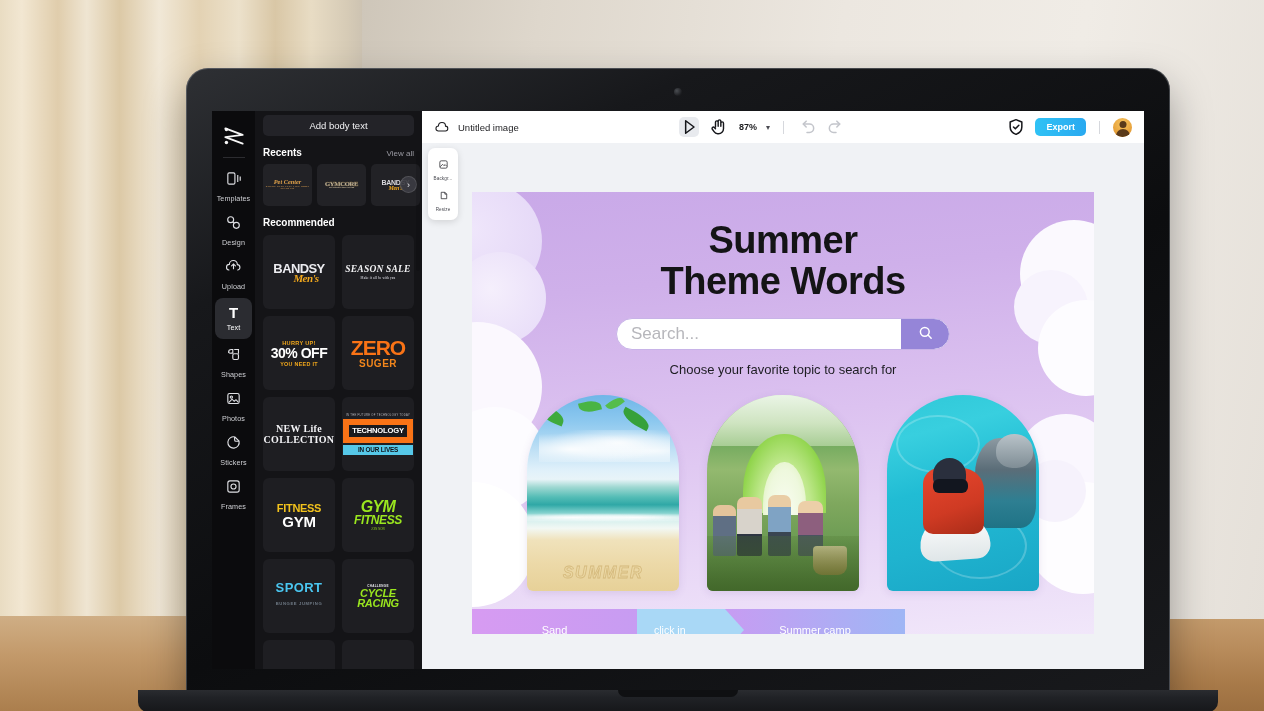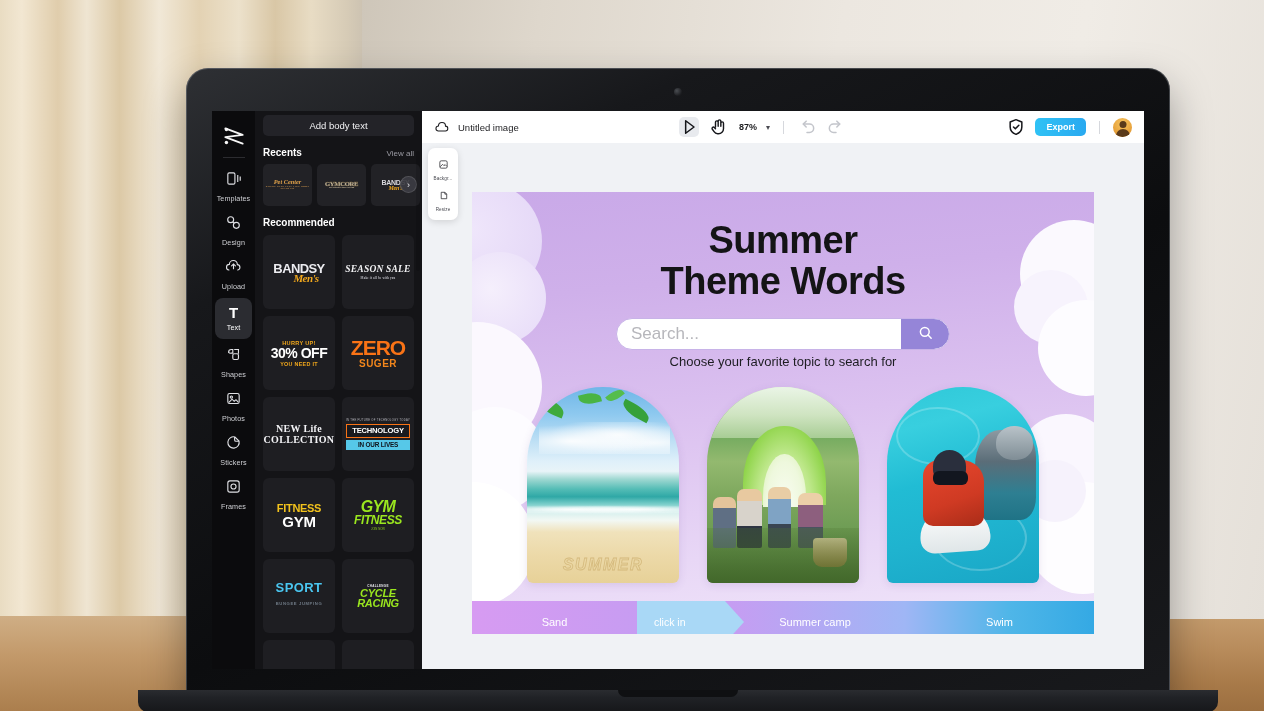--- a/index.html
+++ b/index.html
@@ -160,21 +160,21 @@
   .t-bandsy i { display:block; font-size: 11px; color:#f2a81c; font-family:"Liberation Serif",serif; margin-top:-4px; margin-left:14px;}
   .t-season { font-family:"Liberation Serif",serif; font-weight:700; font-style:italic; font-size:9.5px; color:#f2f2f4; letter-spacing:.2px;}
   .t-season small { display:block; font-size:3.1px; color:#bdbdc4; font-style:normal; margin-top:2px;}
   .t-hurry { color:#f2a81c; font-size:5.6px; font-weight:800; letter-spacing:.3px;}
   .t-30 { color:#ffffff; font-size:14px; font-weight:800; letter-spacing:-.5px; line-height:15px;}
   .t-need { color:#f2a81c; font-size:5.4px; font-weight:800; letter-spacing:.3px;}
   .t-zero { color:#f97316; font-size:21px; font-weight:800; letter-spacing:-1px; line-height:20px;}
   .t-suger { color:#f2861c; font-size:10px; font-weight:800; letter-spacing:.5px; line-height:11px;}
   .t-new { font-family:"Liberation Serif",serif; font-size:10px; font-weight:700; color:#f3f3f6; letter-spacing:.3px; line-height:11px;}
   .t-tech-top { font-size:2.7px; color:#b9b9c0; letter-spacing:.3px; margin-bottom:2px;}
-  .t-tech { background:#1a1a1e; border:1px solid #f97316; color:#fff; font-size:7.6px; font-weight:800; padding:1.5px 3px; letter-spacing:-.2px;text-align:center;}
+  .t-tech { background:#1a1a1e; border:6px solid #f97316; color:#fff; font-size:7.6px; font-weight:800; padding:1.5px 3px; letter-spacing:-.2px;text-align:center;}
   .t-tech2 { background:#56c8e8; color:#10131a; font-size:6.4px; font-weight:800; padding:1.5px 3px; margin-top:2px; letter-spacing:-.2px;}
   .t-fit { color:#f2c21c; font-size:11px; font-weight:800; letter-spacing:-.3px; line-height:12px;}
   .t-gym { color:#fff; font-size:15px; font-weight:800; letter-spacing:-.3px; line-height:15px;}
   .t-gym2 { color:#9ae61f; font-size:16px; font-weight:800; font-style:italic; letter-spacing:-.7px; line-height:15px;}
   .t-fit2 { color:#9ae61f; font-size:12px; font-weight:800; font-style:italic; letter-spacing:-.4px; line-height:12px;}
   .t-sport { color:#4ac6f0; font-size:13px; font-weight:800; letter-spacing:.4px; line-height:14px;}
   .t-sport small { display:block; color:#6f7a86; font-size:4.2px; font-weight:700; letter-spacing:.6px; margin-top:2px;}
   .t-chal { color:#e9e9ee; font-size:3px; font-weight:800; letter-spacing:.3px;}
   .t-cycle { color:#9ae61f; font-size:11px; font-weight:800; font-style:italic; letter-spacing:-.3px; line-height:10px;}
   .t-boxing { color:#e23b2a; font-size:15px; font-weight:800; letter-spacing:-.3px;}
@@ -256,21 +256,21 @@
     border: 1.5px solid #c8b3e8; padding-left: 14px; overflow:hidden;
   }
   .searchbar .ph { flex:1; font-size: 17px; color:#b6b6bb; }
   .search-go {
     width: 48px; height: 100%; background:#9585d8;
     display:flex; align-items:center; justify-content:center; cursor:pointer;
     border-radius: 0 16px 16px 0;
   }
   .search-go svg { width:17px;height:17px;color:#fff;}
   .art-sub {
-    position:relative; z-index:3; text-align:center; margin-top: 4px;
+    position:relative; z-index:3; text-align:center; margin-top: 12px;
     font-size: 13px; color:#1d1d22; font-weight: 400;
   }
   .cards {
     position:relative; z-index:3; display:flex; justify-content:center;
     gap: 28px; margin-top: 18px;
   }
   .card {
     width: 152px; height: 196px;
     border-radius: 76px 76px 6px 6px;
     overflow:hidden; position:relative; cursor:pointer;
@@ -731,23 +731,20 @@
                 <div class="rb-seg rb-sand">
                   <span>Sand</span>
                 </div>
                 <div class="rb-seg rb-click">
                   <span>click in</span>
                   <span class="rb-arrow"></span>
                 </div>
                 <div class="rb-seg rb-camp">
                   <span>Summer camp</span>
                 </div>
-                <div class="rb-seg rb-swim">
-                  <span>Swim</span>
-                </div>
               </div>
             </div>
 
           </div>
         </div>
 
       </div>
     </div>
   </div>
 </div>

